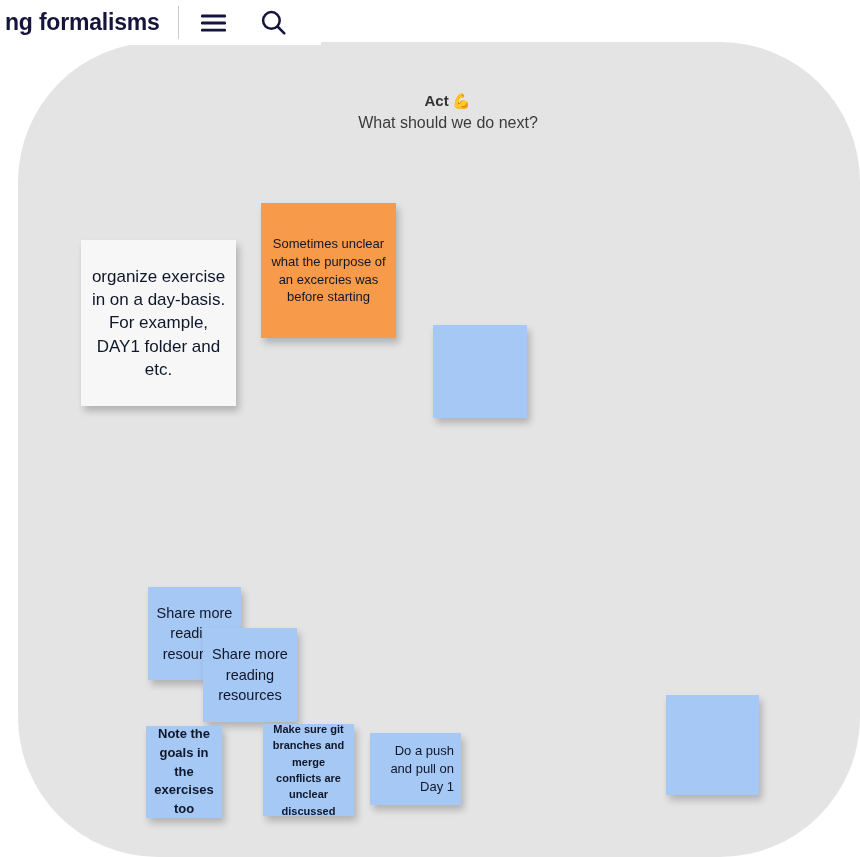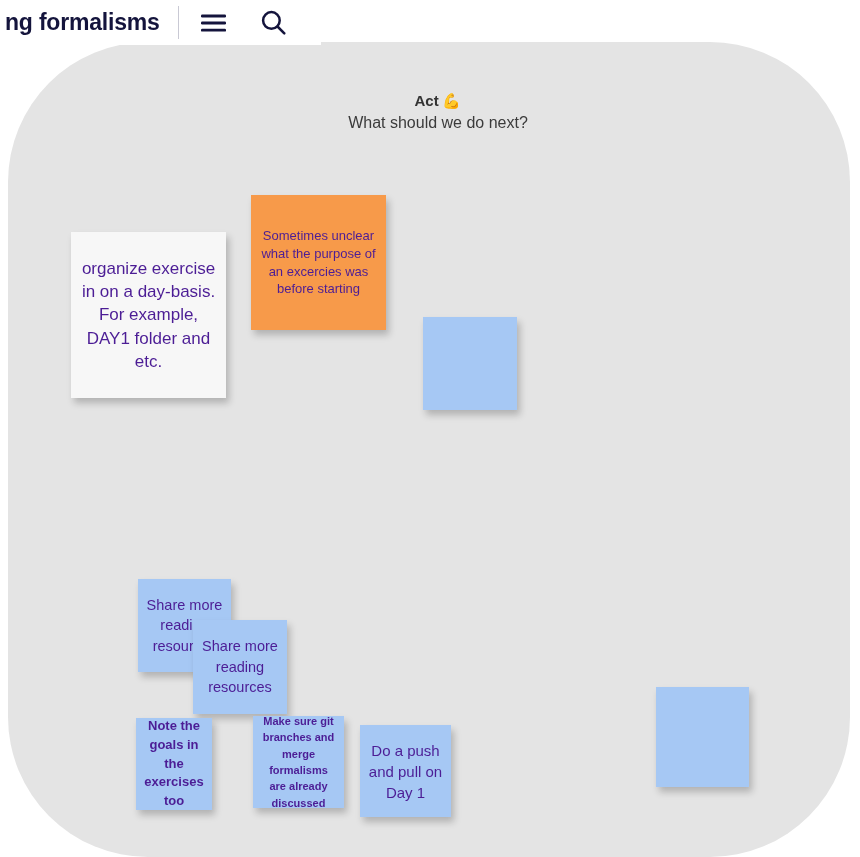--- a/index.html
+++ b/index.html
@@ -15,21 +15,21 @@
   #app {
     position: relative;
     width: 860px;
     height: 857px;
     background: #ffffff;
   }
 
   
   #board-canvas {
     position: absolute;
-    left: 8px;
+    left: 18px;
     top: 42px;
     width: 842px;
     height: 815px;
     background: #e4e4e4;
     border-radius: 140px;
     overflow: hidden;
   }
 
   
   #top-bar {
@@ -110,26 +110,27 @@
   }
 
   
   .sticky {
     position: absolute;
     box-sizing: border-box;
     display: flex;
     align-items: center;
     justify-content: center;
     text-align: center;
-    color: #4c1d95;
+    color: #0f172a;
     cursor: pointer;
     box-shadow: 3px 5px 7px rgba(0, 0, 0, 0.22);
     padding: 2px 7px;
     z-index: 10;
     overflow: hidden;
+    margin-top: 8px;
   }
 
   .sticky .sticky-text {
     width: 100%;
     word-wrap: break-word;
     white-space: pre-wrap;
   }
 
   .note-white  { background: #f7f7f7; }
   .note-orange { background: #f79a4a; }
@@ -161,23 +162,24 @@
     left: 128px; top: 676px;  width: 76px;   height: 92px;
     font-size: 13px; line-height: 1.45; font-weight: 700;
     z-index: 13;
   }
   #note-git {
     left: 245px; top: 674px;  width: 91px;   height: 92px;
     font-size: 11px; line-height: 1.48; font-weight: 700;
     z-index: 13;
   }
   #note-push {
-    left: 352px; top: 683px;  width: 91px;   height: 92px;
-    font-size: 15px; line-height: 1.4;
+    left: 352px; top: 683px;  width: 91px;   height: 72px;
+    font-size: 13px; line-height: 1.4;
     z-index: 13;
+    text-align: right;
   }
   #note-empty-2 {
     left: 648px; top: 645px;  width: 93px;   height: 100px;
   }
 </style>
 </head>
 <body>
 
 <div id="app">
 
@@ -206,21 +208,21 @@
 
     <div class="sticky note-blue" id="note-share-2">
       <span class="sticky-text">Share more reading resources</span>
     </div>
 
     <div class="sticky note-blue" id="note-goals">
       <span class="sticky-text">Note the goals in the exercises too</span>
     </div>
 
     <div class="sticky note-blue" id="note-git">
-      <span class="sticky-text">Make sure git branches and merge formalisms are already discussed</span>
+      <span class="sticky-text">Make sure git branches and merge conflicts are unclear discussed</span>
     </div>
 
     <div class="sticky note-blue" id="note-push">
       <span class="sticky-text">Do a push and pull on Day 1</span>
     </div>
 
     <div class="sticky note-blue" id="note-empty-2">
       <span class="sticky-text"></span>
     </div>
 

